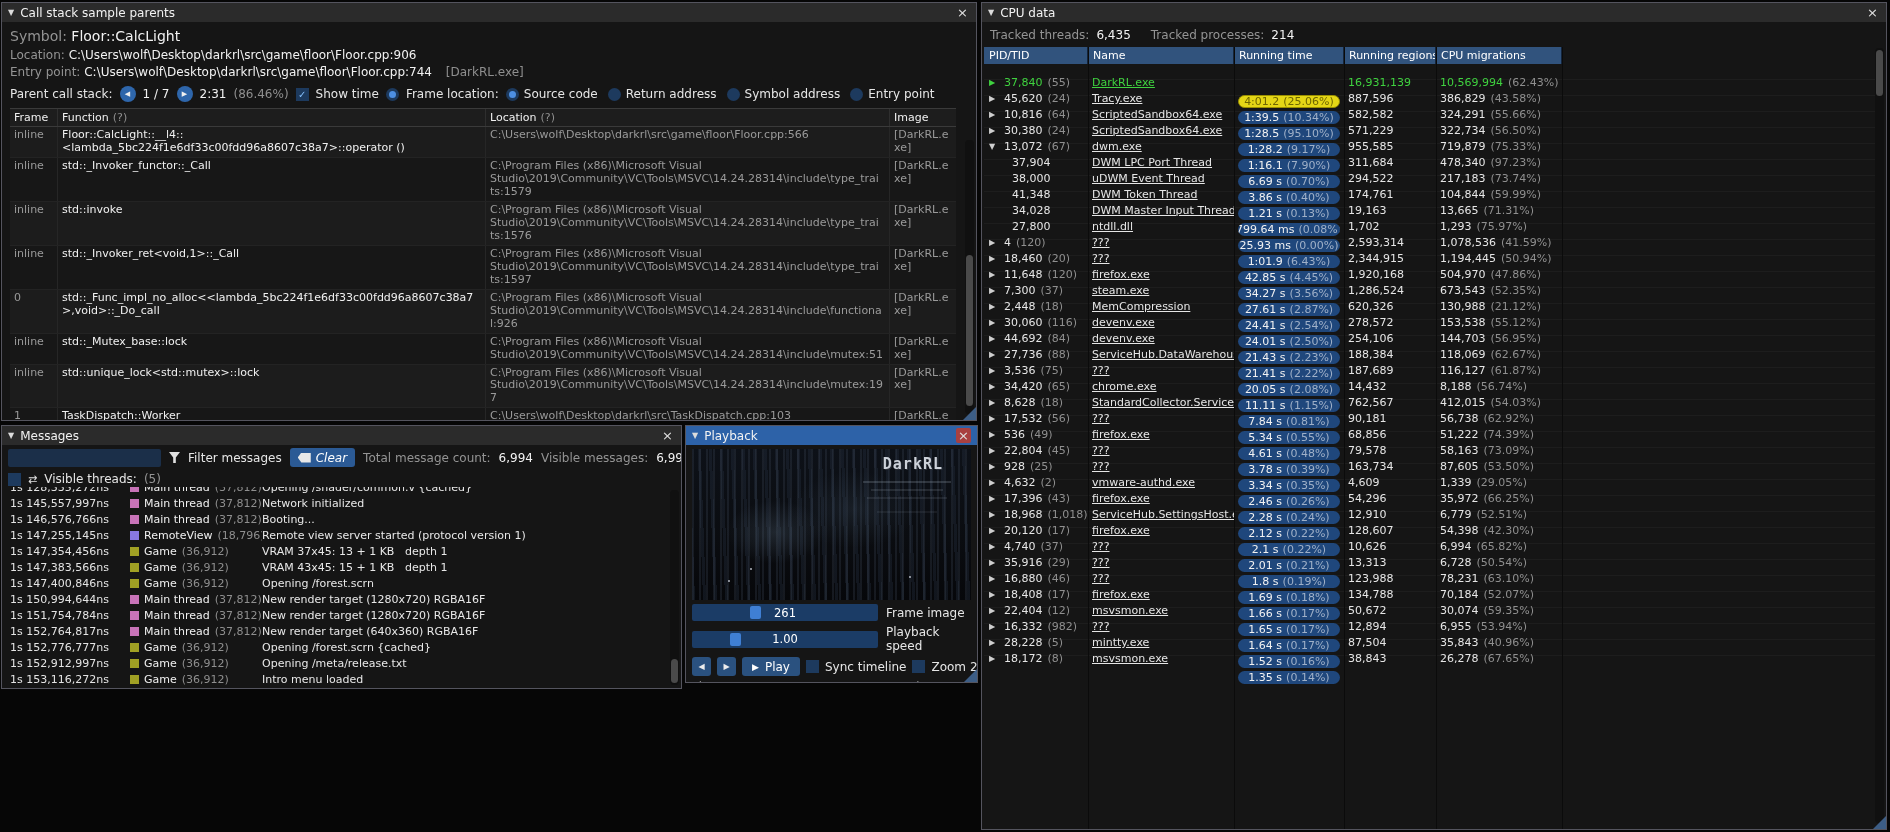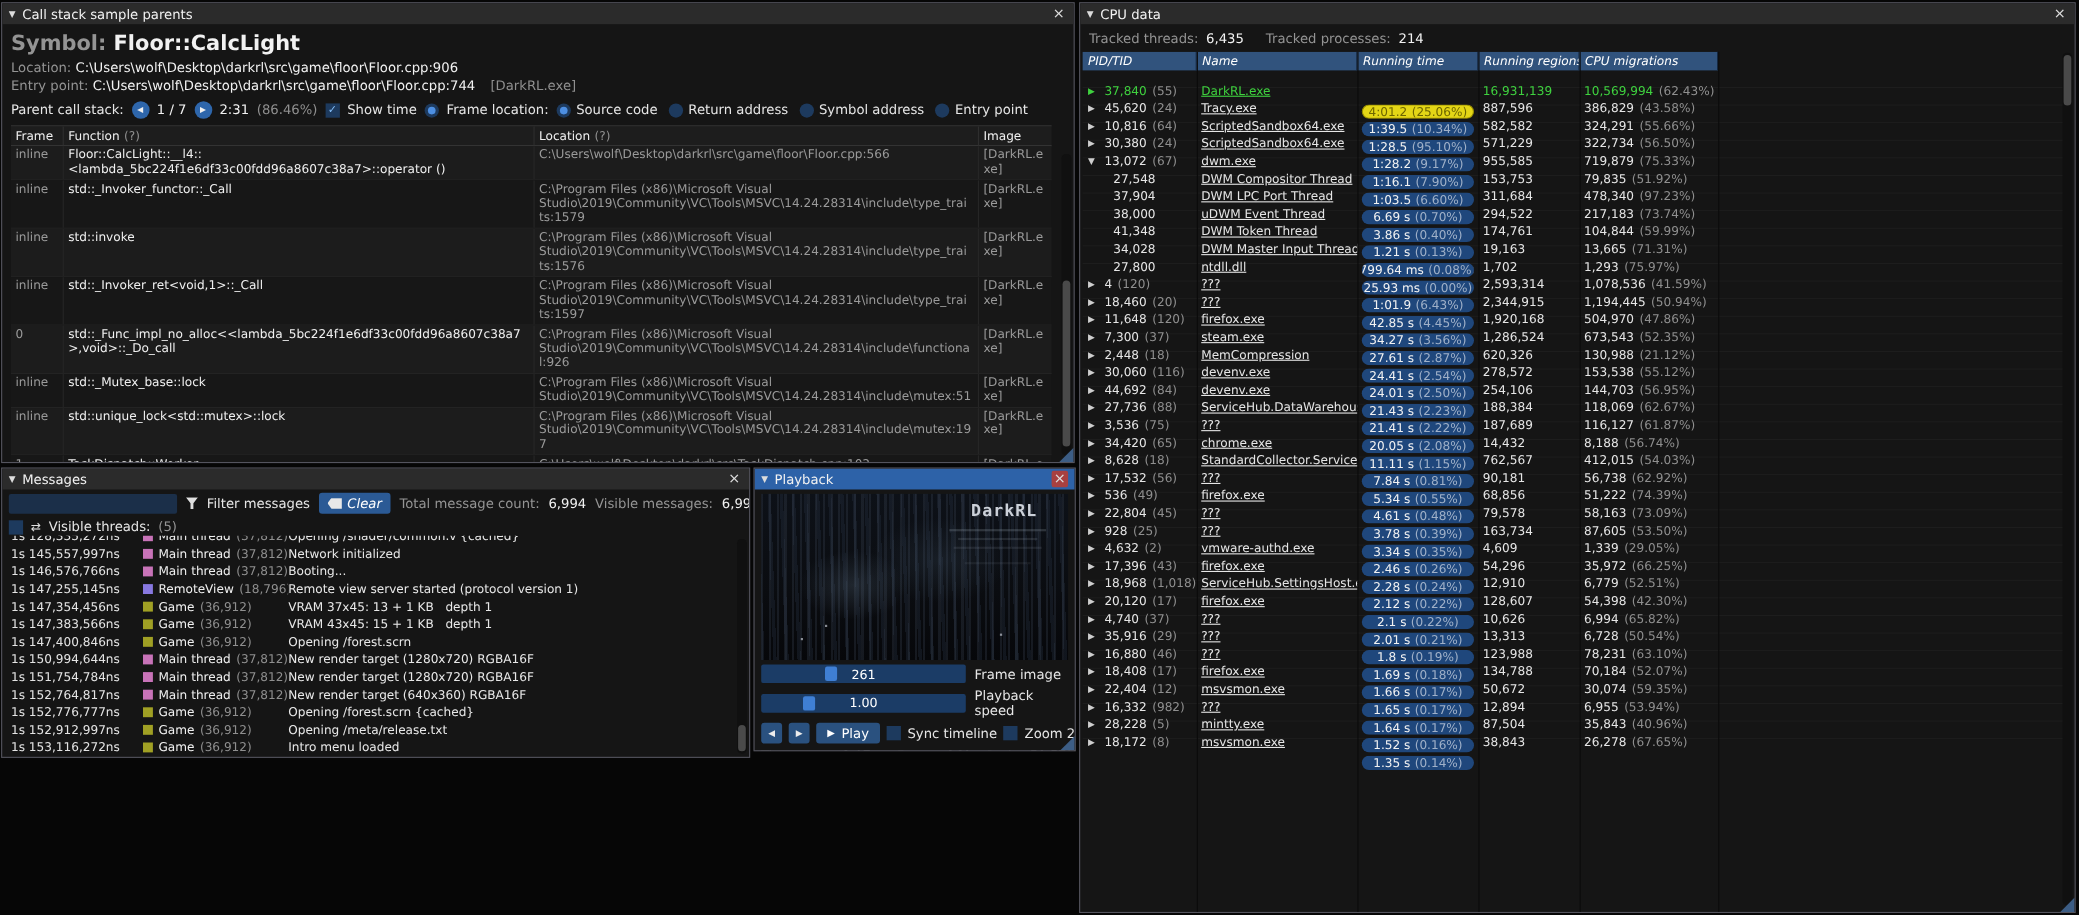--- a/index.html
+++ b/index.html
@@ -27,21 +27,21 @@
               justify-content:center; flex:none; }
   .checkbox.checked::after { content:"✓"; color:#83bdf8; font-size:10px; font-weight:bold; }
   .radio { width:13px; height:13px; border-radius:50%; background:#1d3a5e; position:relative; flex:none; }
   .radio.selected::after { content:""; position:absolute; inset:3px; border-radius:50%; background:#4d8fe2; }
   .radio-group { display:inline-flex; align-items:center; gap:5px; }
   .radio-label { color:#e6e6e6; }
 
   
   #callstack { left:1px; top:2px; width:976px; height:419px; }
   .cs-body { padding:4px 8px 0; flex:1; overflow:hidden; position:relative; }
-  .sym-row { font-size:19px; margin:2px 0 4px;font-weight:bold; }
+  .sym-row { font-size:14px; margin:2px 0 4px; }
   .loc-row { font-size:12px; margin:3px 0; }
   .loc-row .img { color:#8f8f8f; margin-left:10px; }
   .cs-toolbar { display:flex; align-items:center; gap:7px; margin:7px 0 6px; font-size:12px; white-space:nowrap; }
   .circle-btn { width:16px; height:16px; border-radius:50%; background:#2e66ab; color:#f0f0f0;
                 display:inline-flex; align-items:center; justify-content:center; font-size:7px; flex:none; }
   .cs-table { border-top:1px solid #3a3a3a; margin-right:12px; }
   .cs-header { display:grid; grid-template-columns:48px 428px 404px 1fr; height:18px; align-items:center;
                border-bottom:1px solid #3a3a3a; background:#1d1d1d; font-size:11px; color:#f0f0f0; }
   .cs-header > div { padding:0 4px; border-right:1px solid #2e2e2e; height:100%; display:flex; align-items:center; gap:4px; }
   .cs-header > div:last-child { border-right:none; }
@@ -101,21 +101,21 @@
   .btn-play { display:inline-flex; align-items:center; gap:6px; height:19px; padding:0 10px;
               background:#2a517f; border-radius:3px; color:#fff; }
   .btn-play .icon { font-size:9px; }
   .pb-info { display:flex; align-items:center; gap:6px; font-size:11.5px; white-space:nowrap; }
 
   
   #cpu { left:981px; top:2px; width:906px; height:828px; }
   .cpu-info { display:flex; align-items:center; gap:7px; padding:6px 8px 5px; font-size:12px; }
   .cpu-info .gap { width:6px; }
   .cpu-table-wrap { position:relative; flex:1; overflow:hidden; margin:0 2px; }
-  .cpu-header { display:grid; grid-template-columns:104px 146px 110px 92px 126px 1fr; height:17px;font-style:italic; }
+  .cpu-header { display:grid; grid-template-columns:104px 146px 110px 92px 126px 1fr; height:17px; }
   .cpu-h { background:#31537d; display:flex; align-items:center; padding-left:5px; font-size:11px;
            color:#fff; border-right:1px solid #14253c; white-space:nowrap; overflow:hidden; }
   .cpu-h.empty { background:transparent; border-right:none; }
   .cpu-row { display:grid; grid-template-columns:104px 146px 110px 92px 126px 1fr; height:16px;
              align-items:center; font-size:11px; border-bottom:1px solid #1d1d1d; white-space:nowrap; }
   .c-pid { display:flex; align-items:center; padding-left:5px; overflow:hidden; }
   .c-pid.child { padding-left:28px; }
   .tree-arrow { width:15px; font-size:8px; color:#cfcfcf; flex:none; }
   .pid-val { color:#e6e6e6; } .pid-count { color:#8f8f8f; margin-left:5px; }
   .c-name { color:#e6e6e6; overflow:hidden; padding-left:4px;text-decoration:underline; }
@@ -461,34 +461,20 @@
             <div class="pill">
               <span class="pv">1:16.1</span>
               <span class="pp">(7.90%)</span>
             </div>
           </div>
           <div class="c-reg">955,585</div>
           <div class="c-mig"><span class="mig-val">719,879</span><span class="mig-pct">(75.33%)</span></div>
         </div>
         <div class="cpu-row">
           <div class="c-pid child">
-            <span class="pid-val">27,548</span>
-          </div>
-          <div class="c-name">DWM Compositor Thread</div>
-          <div class="c-time">
-            <div class="pill">
-              <span class="pv">1:03.5</span>
-              <span class="pp">(6.60%)</span>
-            </div>
-          </div>
-          <div class="c-reg">153,753</div>
-          <div class="c-mig"><span class="mig-val">79,835</span><span class="mig-pct">(51.92%)</span></div>
-        </div>
-        <div class="cpu-row">
-          <div class="c-pid child">
             <span class="pid-val">37,904</span>
           </div>
           <div class="c-name">DWM LPC Port Thread</div>
           <div class="c-time">
             <div class="pill">
               <span class="pv">6.69 s</span>
               <span class="pp">(0.70%)</span>
             </div>
           </div>
           <div class="c-reg">311,684</div>

